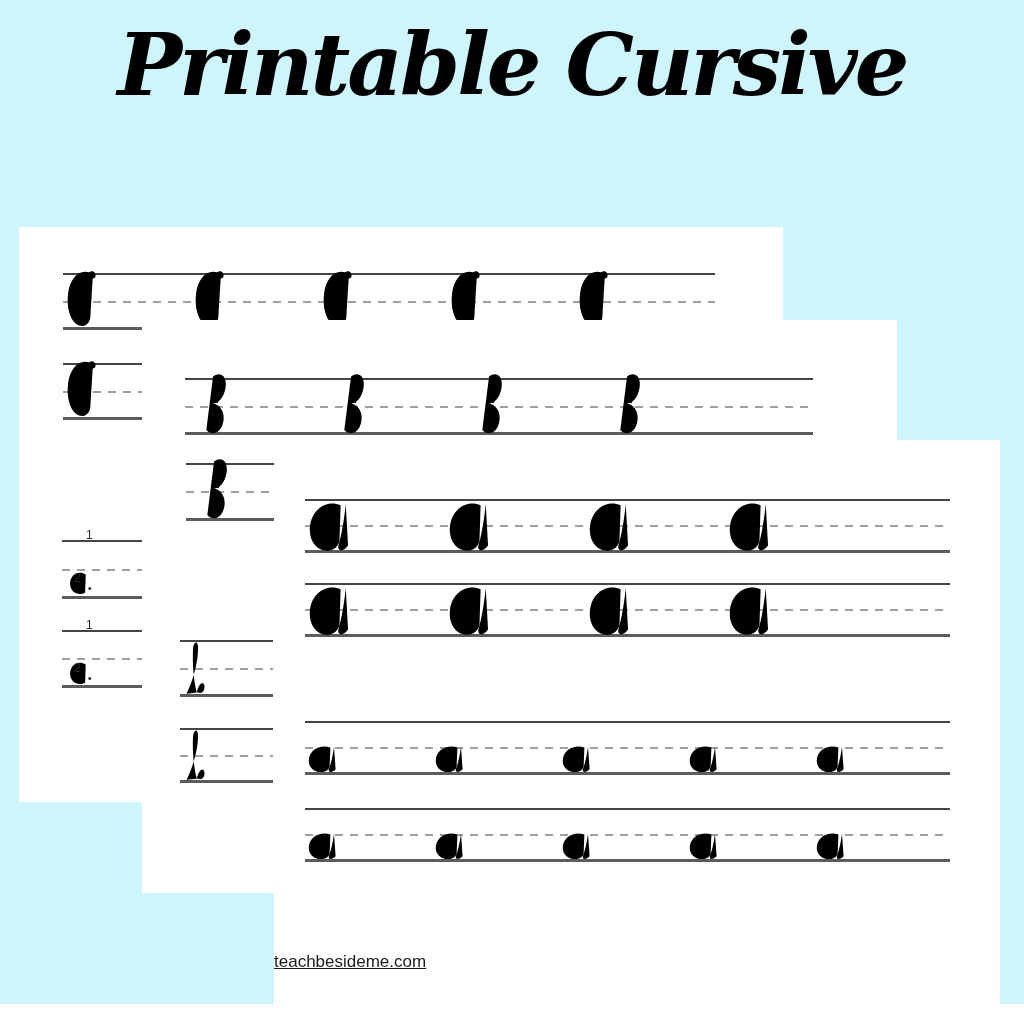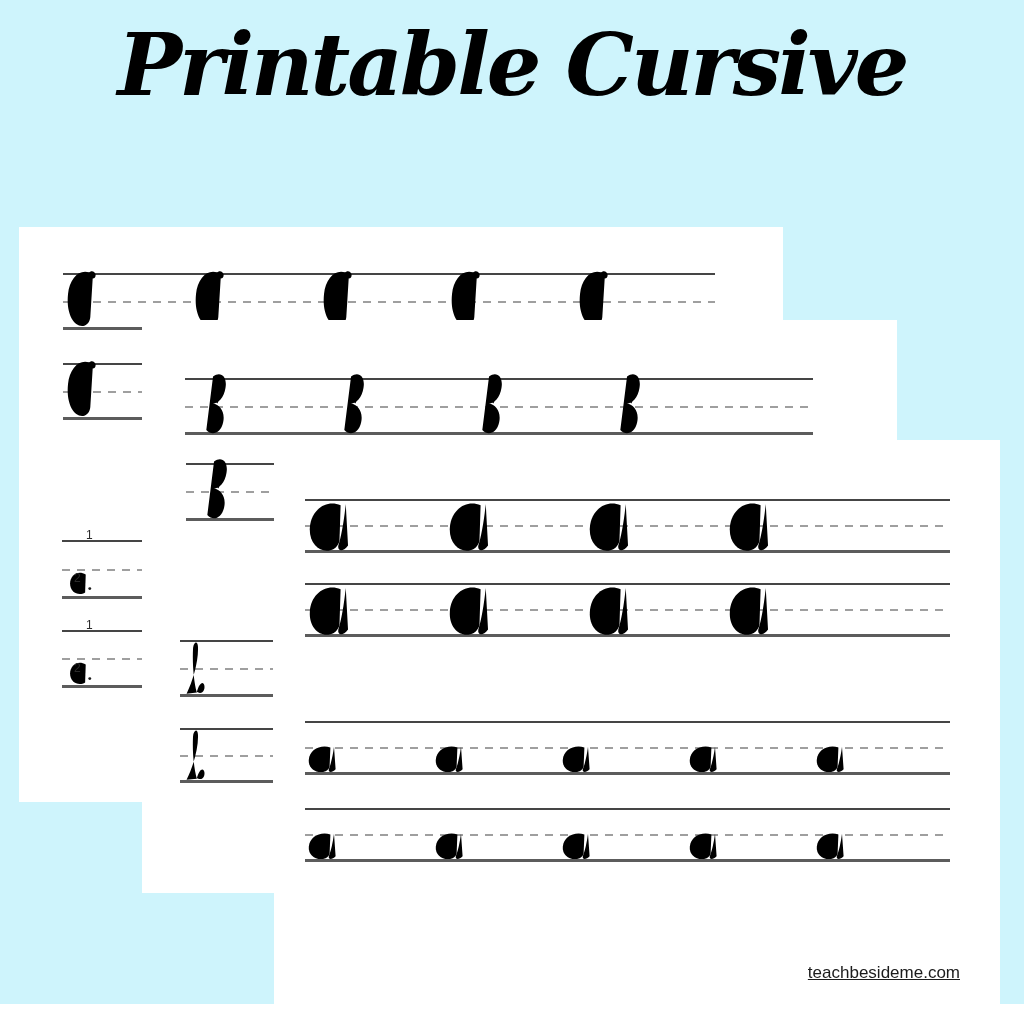--- a/index.html
+++ b/index.html
@@ -51,24 +51,23 @@
   #md-row4{left:38px;top:410px;width:93px; height:51px;}
 
   #fr-row1{left:31px;top:61px; width:645px;height:50px;}
   #fr-row2{left:31px;top:145px;width:645px;height:50px;}
   #fr-row3{left:31px;top:283px;width:645px;height:50px;}
   #fr-row4{left:31px;top:370px;width:645px;height:50px;}
 
   
   .watermark{
     position:absolute;left:0;right:40px;top:512px;
-    text-align:right;
+    text-align:left;
     font-size:17px;color:#1b1b1b;
     text-decoration:underline;
-    margin-top:11px;
   }
   .defs{position:absolute;width:0;height:0;overflow:hidden;}
 </style>
 </head>
 <body>
 
 <svg class="defs" aria-hidden="true">
   <defs>
     <symbol id="glyph-C" viewBox="0 0 100 100" preserveAspectRatio="none">
       <path d="M 56 16 C 60 4 74 2 78 10 C 80 17 69 20 63 13" stroke-width="6" stroke-dasharray="9 7"></path>

